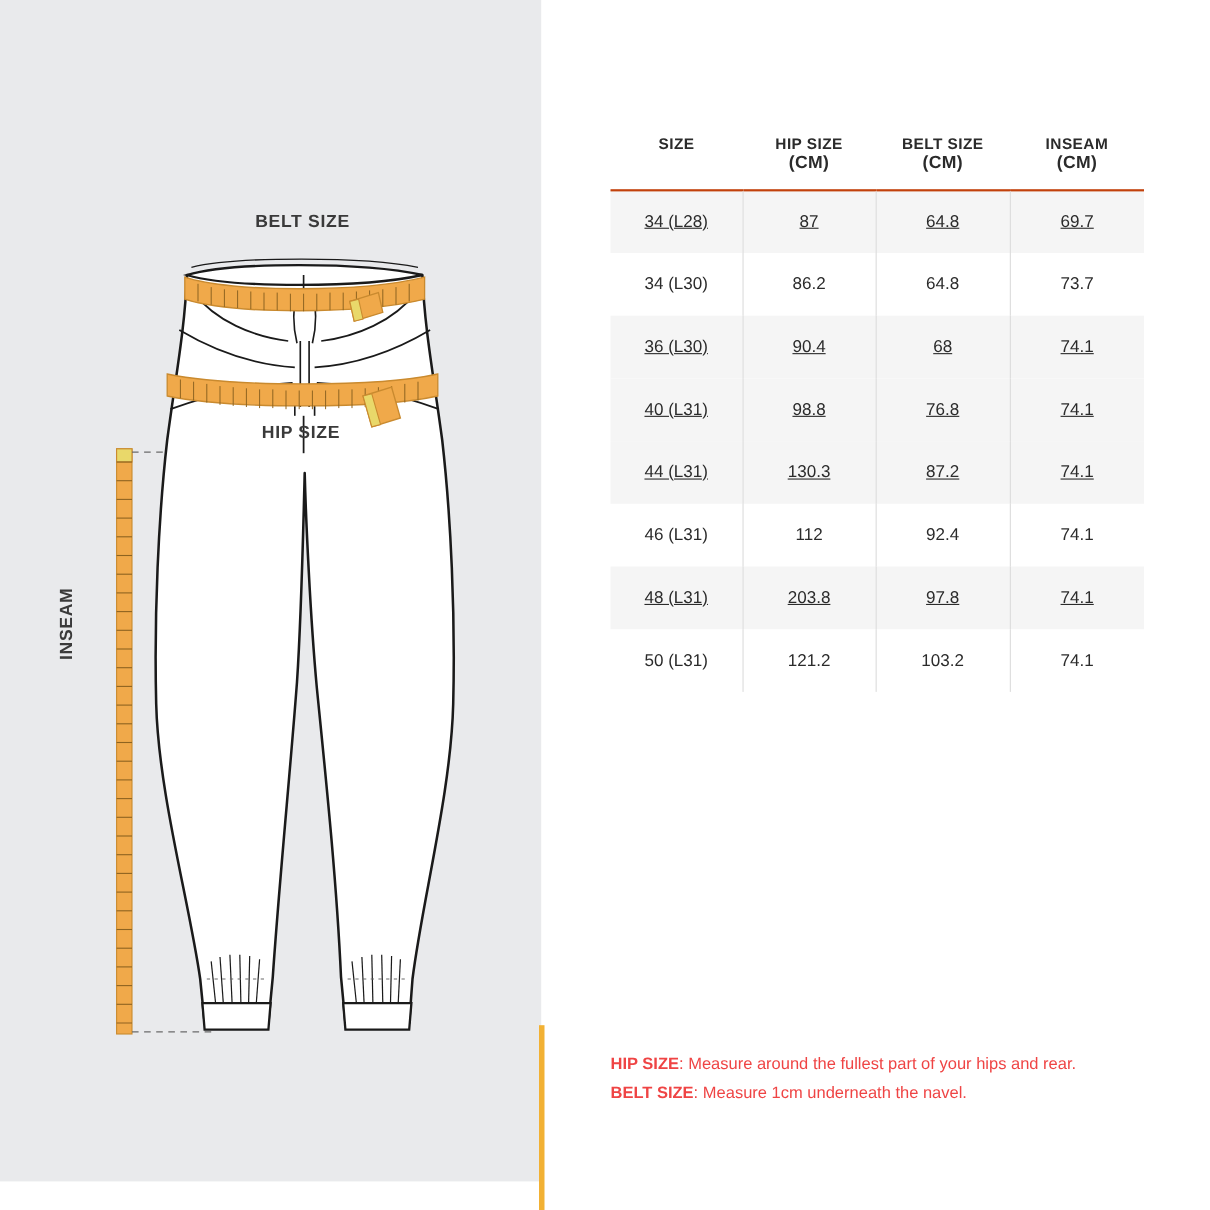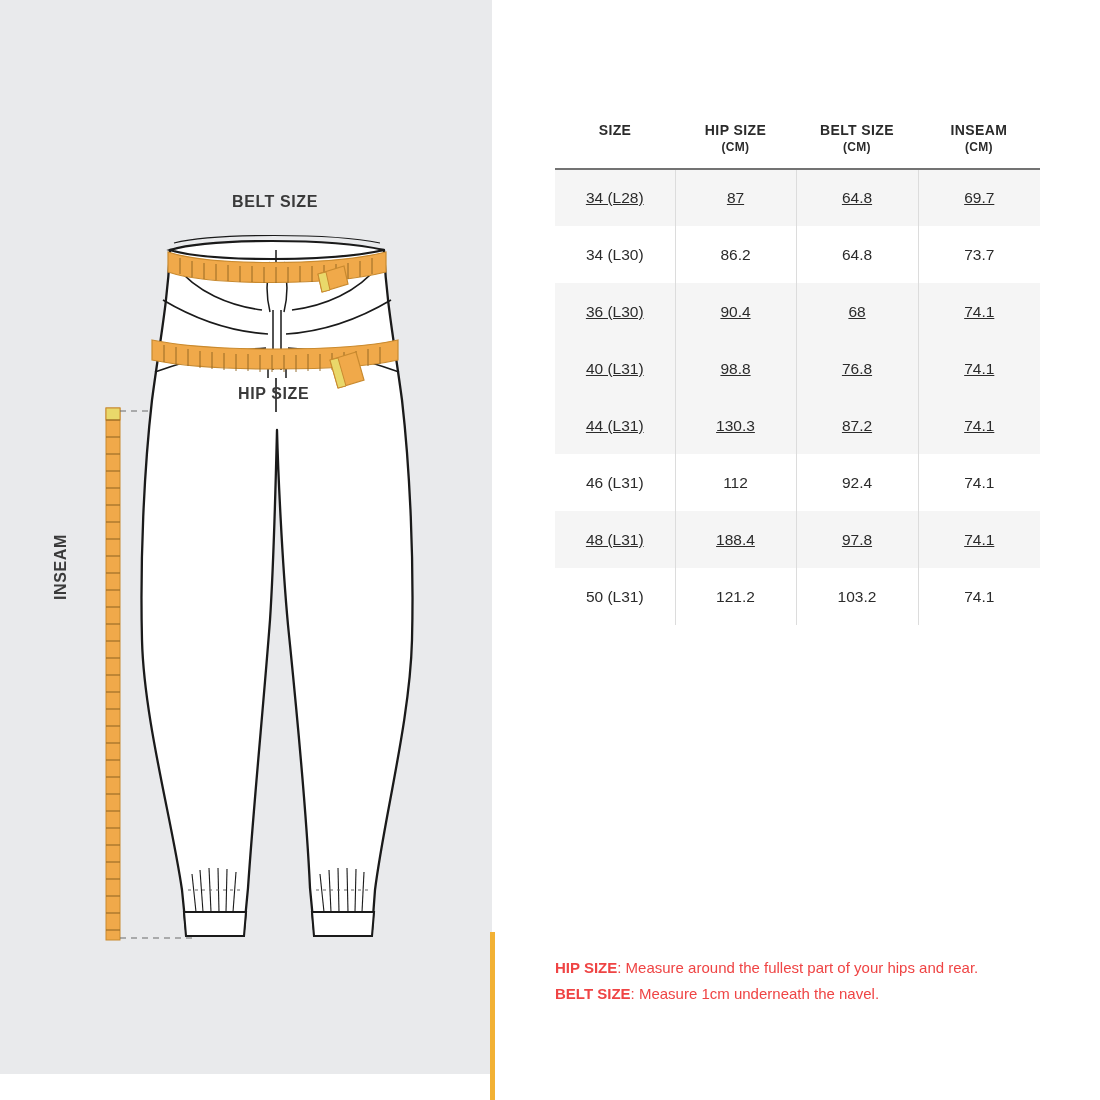--- a/index.html
+++ b/index.html
@@ -69,25 +69,25 @@
     font-size: 15.5px;
   }
   table.size-table thead th {
     font-size: 14px;
     font-weight: bold;
     letter-spacing: 0.4px;
     color: #2b2b2b;
     padding: 0 0 14px 0;
     text-align: center;
     vertical-align: top;
-    border-bottom: 2px solid #737373;
+    border-bottom: 2px solid #c2410c;
   }
   table.size-table thead th .unit {
     display: block;
-    font-size: 12px;
+    font-size: 16px;
     font-weight: bold;
     letter-spacing: 0.3px;
     margin-top: 2px;
     color: #2b2b2b;
   }
   table.size-table tbody td {
     height: 57px;
     text-align: center;
     vertical-align: middle;
     font-size: 15.5px;
@@ -361,21 +361,21 @@
           <td>74.1</td>
         </tr>
         <tr>
           <td>46 (L31)</td>
           <td>112</td>
           <td>92.4</td>
           <td>74.1</td>
         </tr>
         <tr class="alt">
           <td>48 (L31)</td>
-          <td>188.4</td>
+          <td>203.8</td>
           <td>97.8</td>
           <td>74.1</td>
         </tr>
         <tr>
           <td>50 (L31)</td>
           <td>121.2</td>
           <td>103.2</td>
           <td>74.1</td>
         </tr>
       </tbody>

